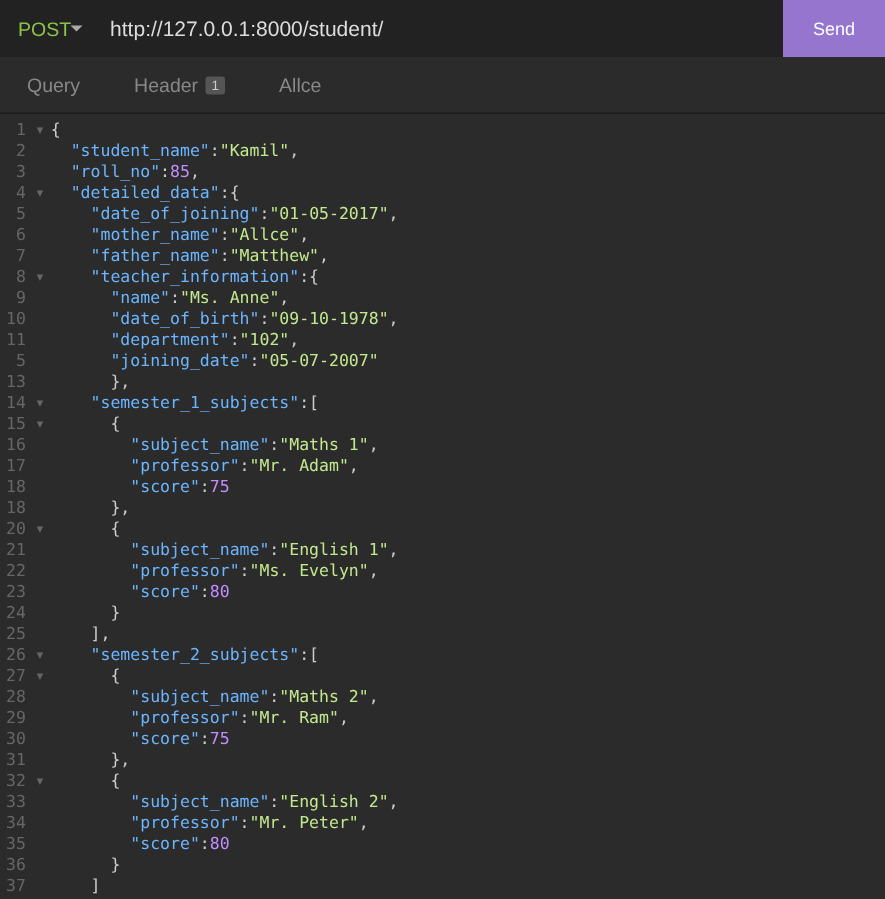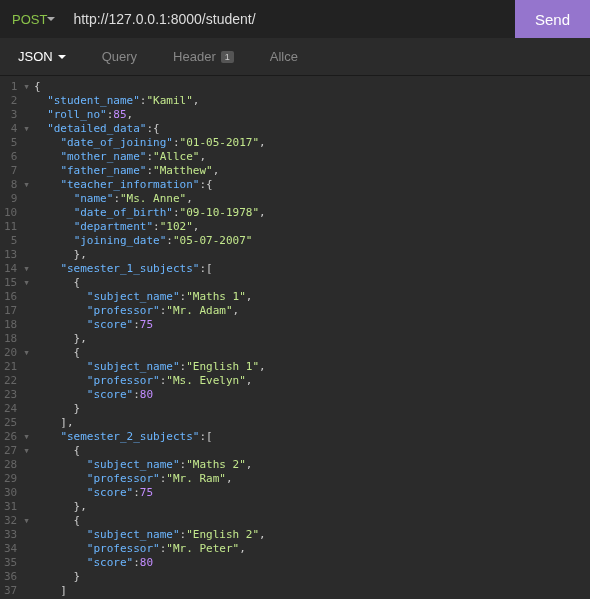--- a/index.html
+++ b/index.html
@@ -42,21 +42,21 @@
       padding: 0 10px;
       height: 100%;
       outline: none;
     }
     .send-btn {
       background: #9575cd;
       color: #fff;
       border: none;
       height: 38px;
       padding: 0 20px;
-      font-size: 15px;
+      font-size: 12px;
       cursor: pointer;
     }
     .tabs {
       display: flex;
       align-items: center;
       height: 38px;
       background: #2b2b2b;
       border-bottom: 1px solid #1a1a1a;
       padding-left: 0;
     }
@@ -119,24 +119,20 @@
 <div class="topbar">
   <div class="method">
     <span>POST</span>
     <span class="dropdown-arrow"></span>
   </div>
   <input class="url-input" value="http://127.0.0.1:8000/student/" style="">
   <button class="send-btn">Send</button>
 </div>
 
 <div class="tabs">
-  <div class="tab active">
-    <span>JSON</span>
-    <span class="dropdown-arrow"></span>
-  </div>
   <div class="tab">
     <span>Query</span>
   </div>
   <div class="tab">
     <span>Header</span>
     <span class="badge">1</span>
   </div>
   <div class="tab">
     <span>Allce</span>
   </div>

